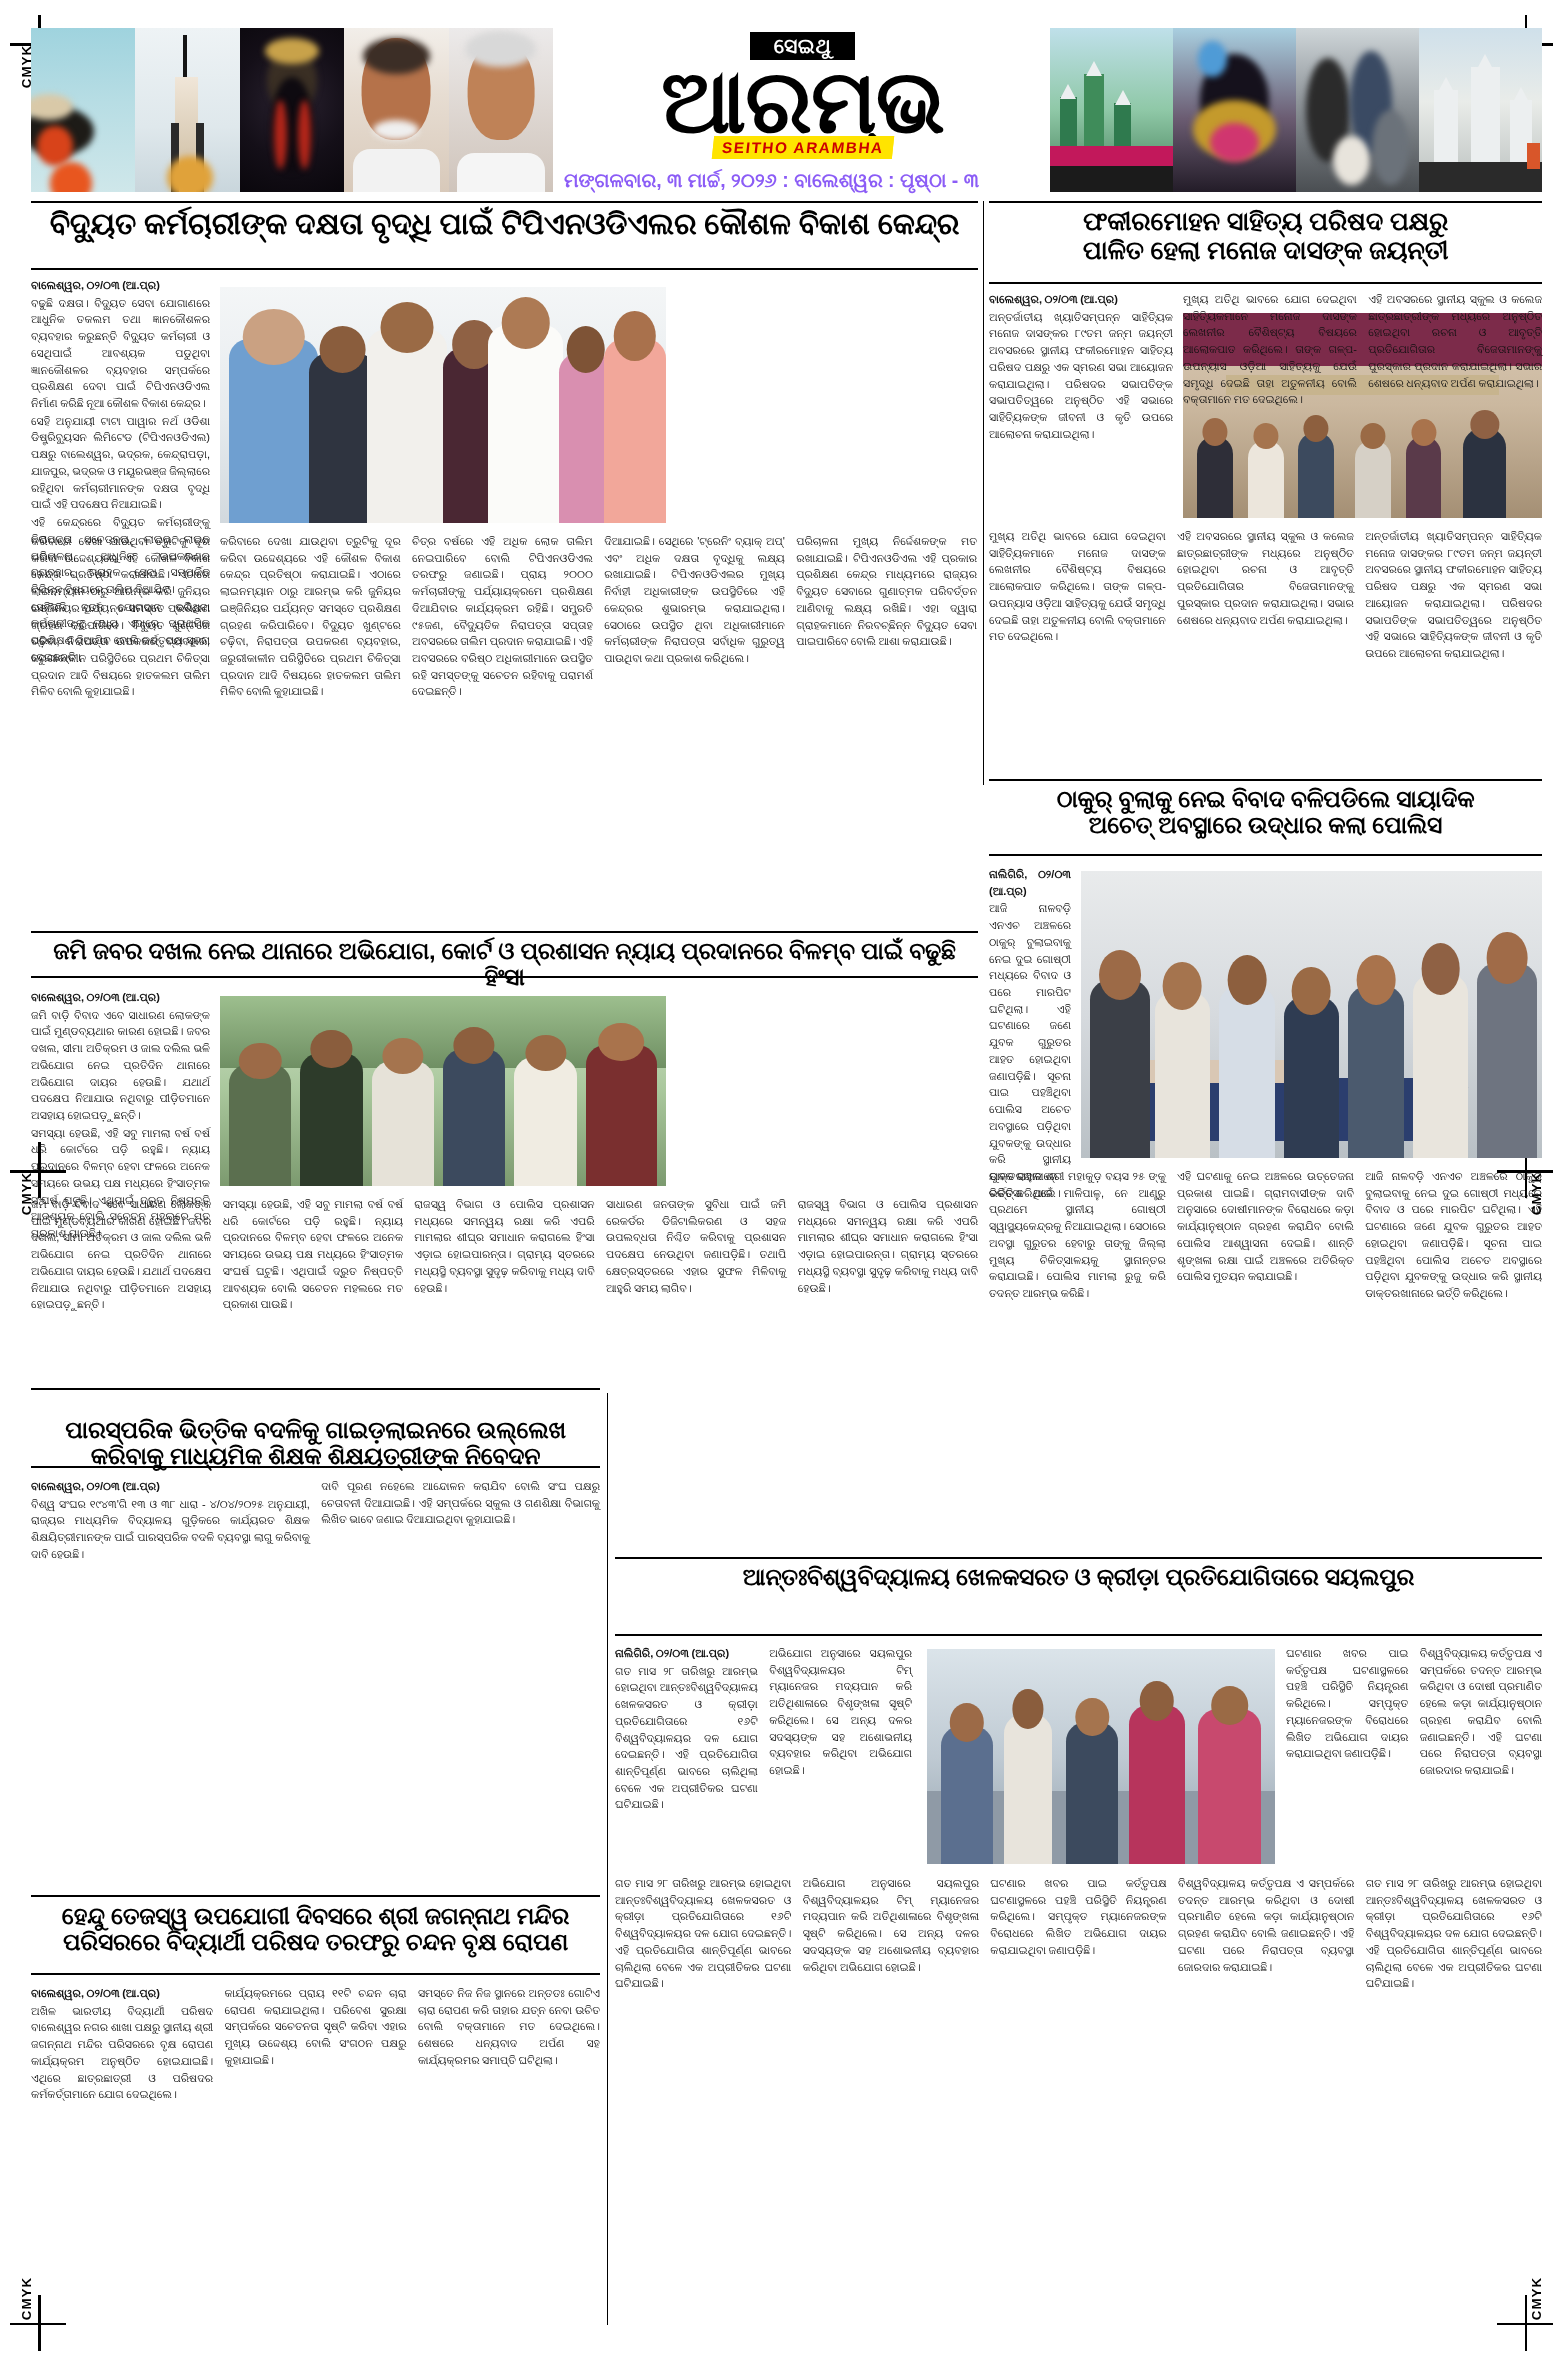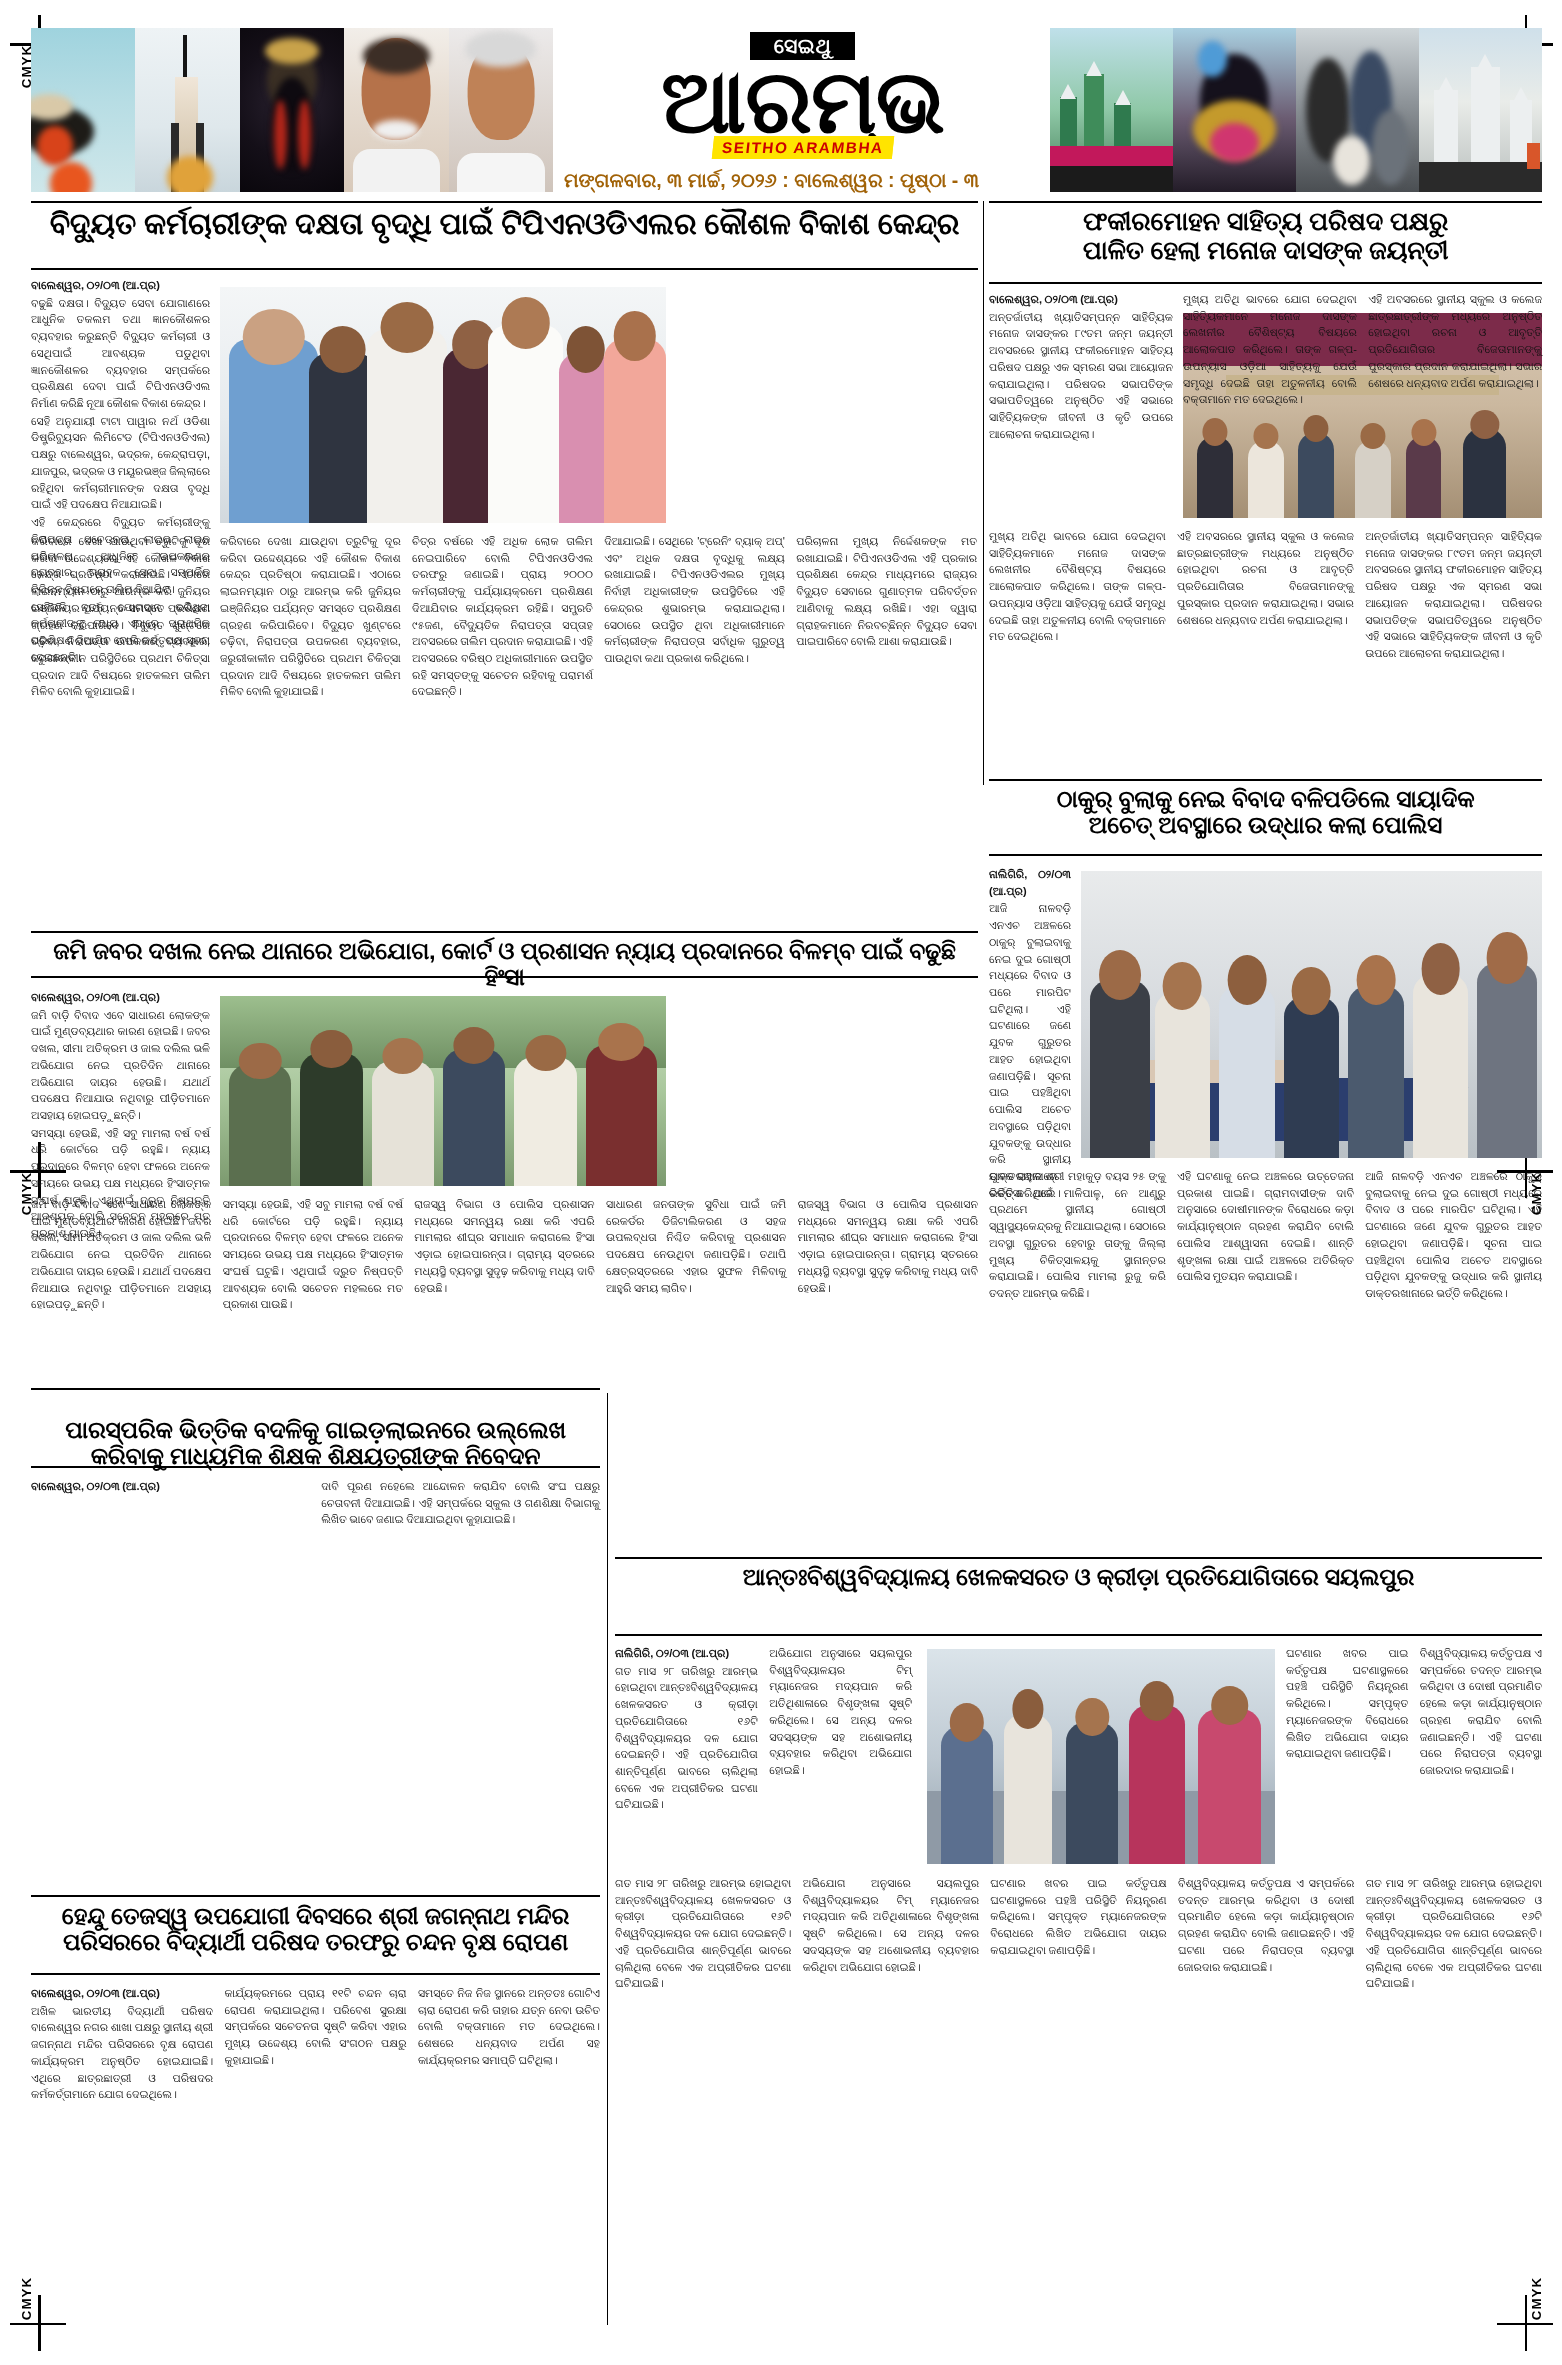--- a/index.html
+++ b/index.html
@@ -70,21 +70,21 @@
     font-size:88px; font-weight:700; line-height:0.98; color:#000;
     letter-spacing:-1px; margin-top:-1px;
   }
   .mh-badge {
     display:inline-block; background:#ffe400; color:#cc0000; font-weight:700;
     font-size:15.4px; letter-spacing:1.5px; padding:1.5px 8.2px; margin-top:-9.2px;
     border:1px solid #ffe400; transform:skewX(-6deg);
   }
   .mh-dateline {
     position:absolute; left:528px; top:169px; width:487px; text-align:center;
-    font-size:19.5px; font-weight:700; color:#a16207; white-space:nowrap;
+    font-size:19.5px; font-weight:700; color:#8b5cf6; white-space:nowrap;
   }
 
   .rule { position:absolute; background:#000; }
 
   
   .hl {
     font-weight:700; color:#000; text-align:center; line-height:1.12;
     letter-spacing:-0.3px;
   }
   .hl-xl { font-size:30px; }
@@ -418,20 +418,21 @@
   <div style="position:absolute;left:31px;top:1417px;width:569px;">
     <div class="hl hl-md">ପାରସ୍ପରିକ ଭିତ୍ତିକ ବଦଳିକୁ ଗାଇଡ଼ଲାଇନରେ ଉଲ୍ଲେଖ</div>
     <div class="hl hl-md">କରିବାକୁ ମାଧ୍ୟମିକ ଶିକ୍ଷକ ଶିକ୍ଷୟତ୍ରୀଙ୍କ ନିବେଦନ</div>
   </div>
   <div class="rule" style="left:31px;top:1466px;width:569px;height:1.5px;"></div>
 
   <div style="position:absolute;left:31px;top:1478px;width:569px;display:flex;gap:11.3px;">
     <div style="flex:1;">
       <div class="body-txt">
         <p class="lead">ବାଲେଶ୍ୱର, ୦୨/୦୩ (ଆ.ପ୍ର)</p>
+        <p>ବିଶ୍ୱ ସଂଘର ୧୯୪୩'ଗି ୧୩ ଓ ୩୮ ଧାରା - ୪/୦୪/୨୦୨୫ ଅନୁଯାୟୀ, ରାଜ୍ୟର ମାଧ୍ୟମିକ ବିଦ୍ୟାଳୟ ଗୁଡ଼ିକରେ କାର୍ଯ୍ୟରତ ଶିକ୍ଷକ ଶିକ୍ଷୟିତ୍ରୀମାନଙ୍କ ପାଇଁ ପାରସ୍ପରିକ ବଦଳି ବ୍ୟବସ୍ଥା ଲାଗୁ କରିବାକୁ ଦାବି ହେଉଛି।</p>
       </div>
     </div>
     <div class="body-txt" style="flex:1;">ଦାବି ପୂରଣ ନହେଲେ ଆନ୍ଦୋଳନ କରାଯିବ ବୋଲି ସଂଘ ପକ୍ଷରୁ ଚେତାବନୀ ଦିଆଯାଇଛି। ଏହି ସମ୍ପର୍କରେ ସ୍କୁଲ ଓ ଗଣଶିକ୍ଷା ବିଭାଗକୁ ଲିଖିତ ଭାବେ ଜଣାଇ ଦିଆଯାଇଥିବା କୁହାଯାଇଛି।</div>
   </div>
 
   <div class="rule" style="left:31px;top:1895px;width:569px;height:1.5px;"></div>
   <div style="position:absolute;left:31px;top:1903px;width:569px;">
     <div class="hl hl-md">ହେନ୍ଦୁ ତେଜସ୍ୱ ଉପଯୋଗୀ ଦିବସରେ ଶ୍ରୀ ଜଗନ୍ନାଥ ମନ୍ଦିର</div>
     <div class="hl hl-md">ପରିସରରେ ବିଦ୍ୟାର୍ଥୀ ପରିଷଦ ତରଫରୁ ଚନ୍ଦନ ବୃକ୍ଷ ରୋପଣ</div>
   </div>

